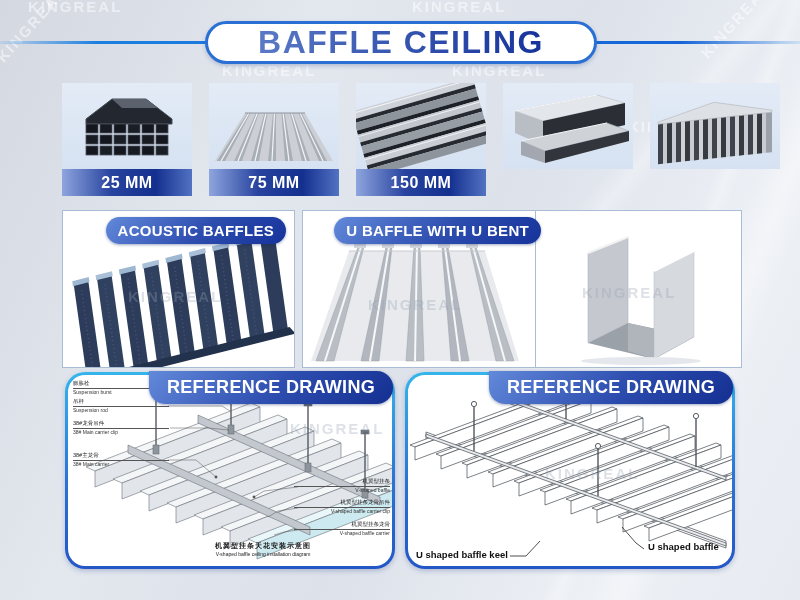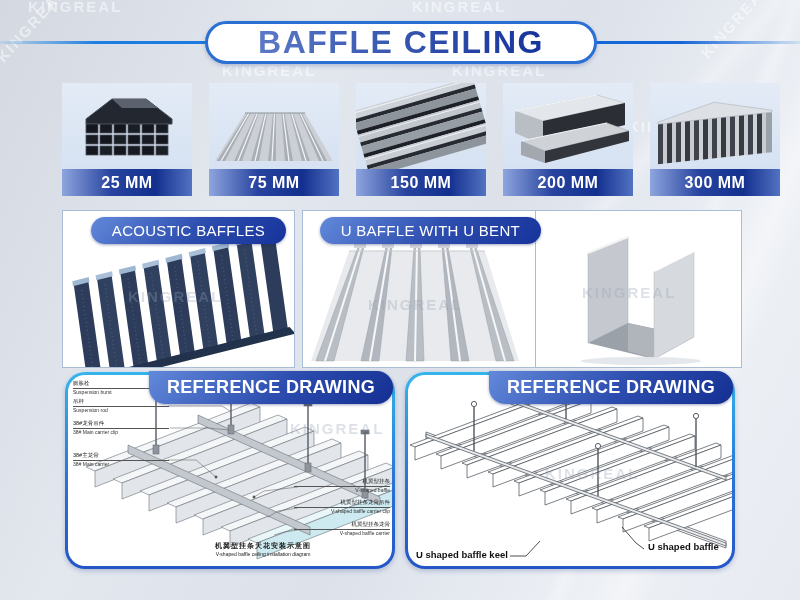--- a/index.html
+++ b/index.html
@@ -38,22 +38,22 @@
               color:#fff; font-size:16px; font-weight:bold; letter-spacing:.5px; }
 
   
   .category-row { position:absolute; left:0; top:210px; width:800px; height:158px; }
   .cat-panel { position:absolute; top:0; height:158px; background:#ffffff; border:1px solid #a9bdd6; overflow:visible; }
   .cat1 { left:62px;  width:233px; }
   .cat2 { left:302px; width:248px; }
   .cat3 { left:535px; width:207px; }
   .cat-badge { position:absolute; top:6px; right:8px; z-index:3;
                background:linear-gradient(135deg,#6289da 0%,#2c4cae 55%,#16339b 100%);
-               color:#fff; font-size:15px; font-weight:normal; letter-spacing:.3px;
-               padding:5px 21px; border-radius:16px; box-shadow:0 1px 3px rgba(20,40,100,.4); white-space:nowrap; }
+               color:#fff; font-size:15px; font-weight:bold; letter-spacing:.3px;
+               padding:5px 12px; border-radius:16px; box-shadow:0 1px 3px rgba(20,40,100,.4); white-space:nowrap; }
   .cat-art { position:absolute; left:0; top:0; }
 
   
   .ref-row { position:absolute; left:0; top:372px; width:800px; height:197px; }
   .ref-panel { position:absolute; top:0; width:330px; height:197px; border-radius:20px; padding:3px;
                background:linear-gradient(180deg,#35b5ec 0%,#2a73d4 55%,#2456c6 100%);
                box-shadow:0 2px 5px rgba(30,60,130,.25); }
   .ref-inner { position:relative; width:324px; height:191px; background:#ffffff; border-radius:17px; overflow:hidden; }
   .refL { left:65px; } .refR { left:405px; }
   .ref-badge { position:absolute; top:-1px; right:2px; z-index:3;
@@ -189,21 +189,20 @@
           <polygon points="12,28 94,12 122,20 40,38" fill="#e3e6ea" stroke="#b8bdc4" stroke-width="0.6"></polygon>
           <polygon points="40,38 122,20 122,42 40,62" fill="#2b2e35"></polygon>
           <polygon points="12,28 40,38 40,62 12,50" fill="#b9bec5"></polygon>
           <polygon points="18,58 104,40 126,48 42,68" fill="#cfd3d8" stroke="#a8adb5" stroke-width="0.6"></polygon>
           <polygon points="18,58 42,68 42,80 18,72" fill="#a3a8b0"></polygon>
           <polygon points="42,68 126,48 126,58 42,80" fill="#32353c"></polygon>
           <line x1="12" y1="28" x2="94" y2="12" stroke="#f5f6f8" stroke-width="1.2"></line>
           <line x1="18" y1="58" x2="104" y2="40" stroke="#f5f6f8" stroke-width="1.2"></line>
         </svg>
       </div>
-      <div class="size-bar">200 MM</div>
     </div>
 
     <div class="product-card">
       <div class="product-photo">
         <svg width="130" height="86" viewBox="0 0 130 86">
           <g transform="skewY(-6) translate(0,14)">
             <g>
               <rect x="8" y="26" width="5" height="42" fill="#3f444c"></rect>
                 <rect x="13" y="26" width="4" height="42" fill="#c8ccd2"></rect>
               <rect x="17" y="26" width="5" height="42" fill="#363b42"></rect>
@@ -227,21 +226,20 @@
               <rect x="98" y="26" width="5" height="42" fill="#3f444c"></rect>
                 <rect x="103" y="26" width="4" height="42" fill="#cfd3d8"></rect>
               <rect x="107" y="26" width="5" height="42" fill="#363b42"></rect>
                 <rect x="112" y="26" width="4" height="42" fill="#c8ccd2"></rect>
               <rect x="116" y="26" width="6" height="42" fill="#9ba1a9"></rect>
             </g>
             <polygon points="8,26 64,12 122,26 122,28 8,28" fill="#dde0e5" stroke="#b0b5bc" stroke-width="0.6"></polygon>
           </g>
         </svg>
       </div>
-      <div class="size-bar">300 MM</div>
     </div>
   </div>
 
   <div class="category-row">
 
     <div class="cat-panel cat1">
       <svg class="cat-art" width="231" height="156" viewBox="0 0 231 156">
         <g transform="translate(10,14) rotate(-14 105 70) skewX(-6)">
           <g>
             <rect x="10" y="34" width="15" height="96" fill="#2c3c5a"></rect>

